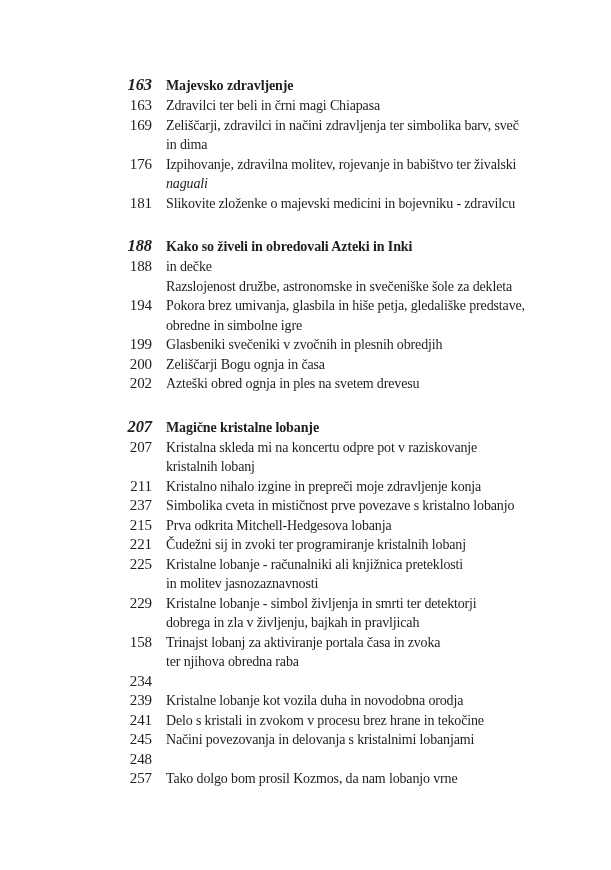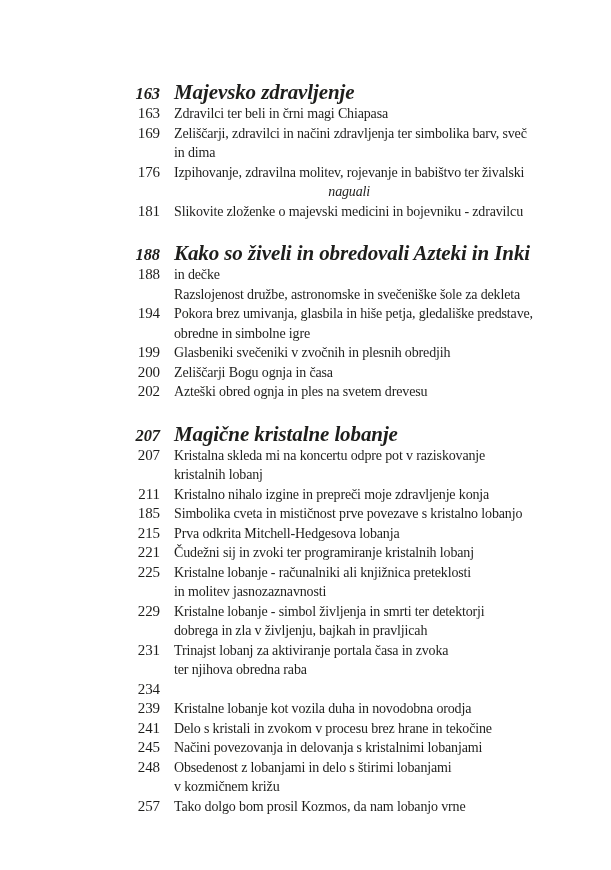--- a/index.html
+++ b/index.html
@@ -15,21 +15,21 @@
     font-family: "Liberation Serif", "DejaVu Serif", serif;
     color: #1e1e1c;
   }
   .toc-page {
     position: absolute;
     top: 74px;
     left: 100px;
     width: 460px;
   }
   .toc-section {
-    margin: 8px;
+    margin: 0;
   }
   .toc-section + .toc-section {
     margin-top: 22px;
   }
   .row {
     display: flex;
     align-items: baseline;
   }
   .num {
     flex: 0 0 52px;
@@ -46,31 +46,29 @@
     max-width: 385px;
   }
   .heading-row .num {
     font-weight: bold;
     font-style: italic;
     font-size: 16.5px;
     line-height: 21px;
   }
   .heading-row .text {
     font-weight: bold;
-    font-style: italic;
-    font-size: 21px;
+    font-size: 14px;
     line-height: 21px;
     letter-spacing: -0.1px;
   }
   .entry-line {
     display: block;
   }
   .entry-line.italic {
     font-style: italic;
-    text-align: center;
   }
 </style>
 </head>
 <body>
 
 <main class="toc-page">
     <section class="toc-section">
       <div class="row heading-row">
         <span class="num">163</span>
         <span class="text">Majevsko zdravljenje</span>
@@ -152,21 +150,21 @@
           <span class="entry-line">kristalnih lobanj</span>
         </span>
       </div>
       <div class="row entry-row">
         <span class="num">211</span>
         <span class="text">
           <span class="entry-line">Kristalno nihalo izgine in prepreči moje zdravljenje konja</span>
         </span>
       </div>
       <div class="row entry-row">
-        <span class="num">185</span>
+        <span class="num">237</span>
         <span class="text">
           <span class="entry-line">Simbolika cveta in mističnost prve povezave s kristalno lobanjo</span>
         </span>
       </div>
       <div class="row entry-row">
         <span class="num">215</span>
         <span class="text">
           <span class="entry-line">Prva odkrita Mitchell-Hedgesova lobanja</span>
         </span>
       </div>
@@ -184,21 +182,21 @@
         </span>
       </div>
       <div class="row entry-row">
         <span class="num">229</span>
         <span class="text">
           <span class="entry-line">Kristalne lobanje - simbol življenja in smrti ter detektorji</span>
           <span class="entry-line">dobrega in zla v življenju, bajkah in pravljicah</span>
         </span>
       </div>
       <div class="row entry-row">
-        <span class="num">231</span>
+        <span class="num">158</span>
         <span class="text">
           <span class="entry-line">Trinajst lobanj za aktiviranje portala časa in zvoka</span>
           <span class="entry-line">ter njihova obredna raba</span>
         </span>
       </div>
       <div class="row entry-row">
         <span class="num">234</span>
       </div>
       <div class="row entry-row">
         <span class="num">239</span>
@@ -213,24 +211,20 @@
         </span>
       </div>
       <div class="row entry-row">
         <span class="num">245</span>
         <span class="text">
           <span class="entry-line">Načini povezovanja in delovanja s kristalnimi lobanjami</span>
         </span>
       </div>
       <div class="row entry-row">
         <span class="num">248</span>
-        <span class="text">
-          <span class="entry-line">Obsedenost z lobanjami in delo s štirimi lobanjami</span>
-          <span class="entry-line">v kozmičnem križu</span>
-        </span>
       </div>
       <div class="row entry-row">
         <span class="num">257</span>
         <span class="text">
           <span class="entry-line">Tako dolgo bom prosil Kozmos, da nam lobanjo vrne</span>
         </span>
       </div>
     </section>
   </main>
 

